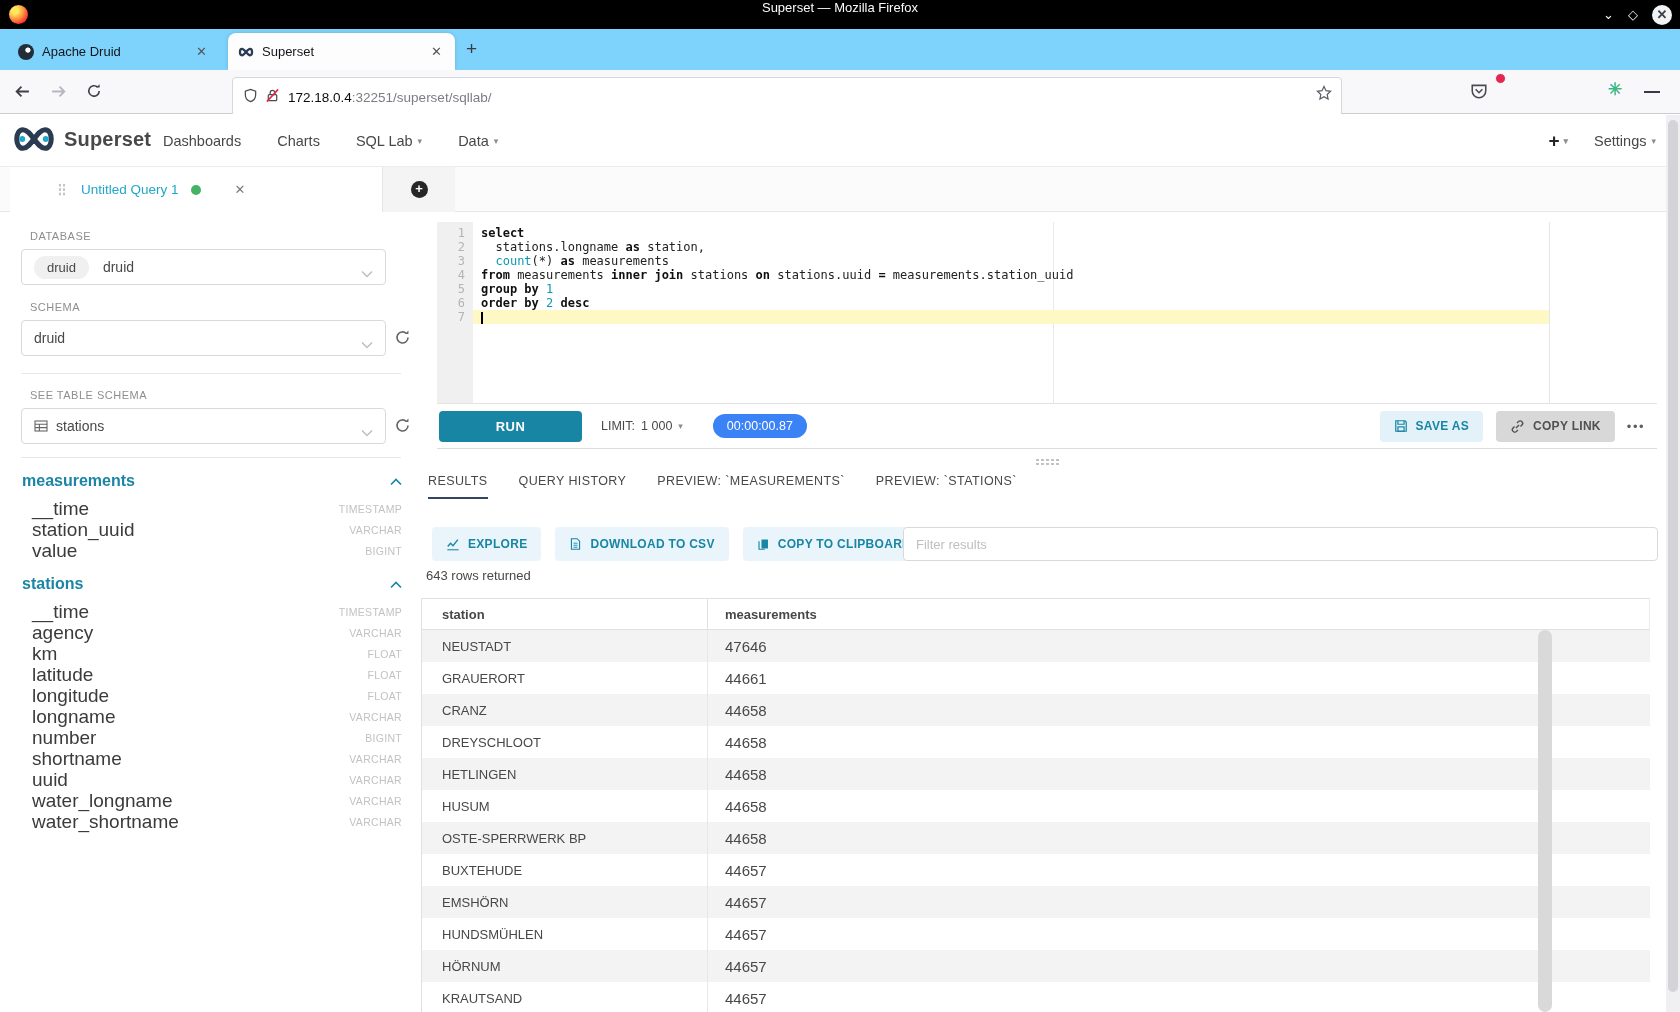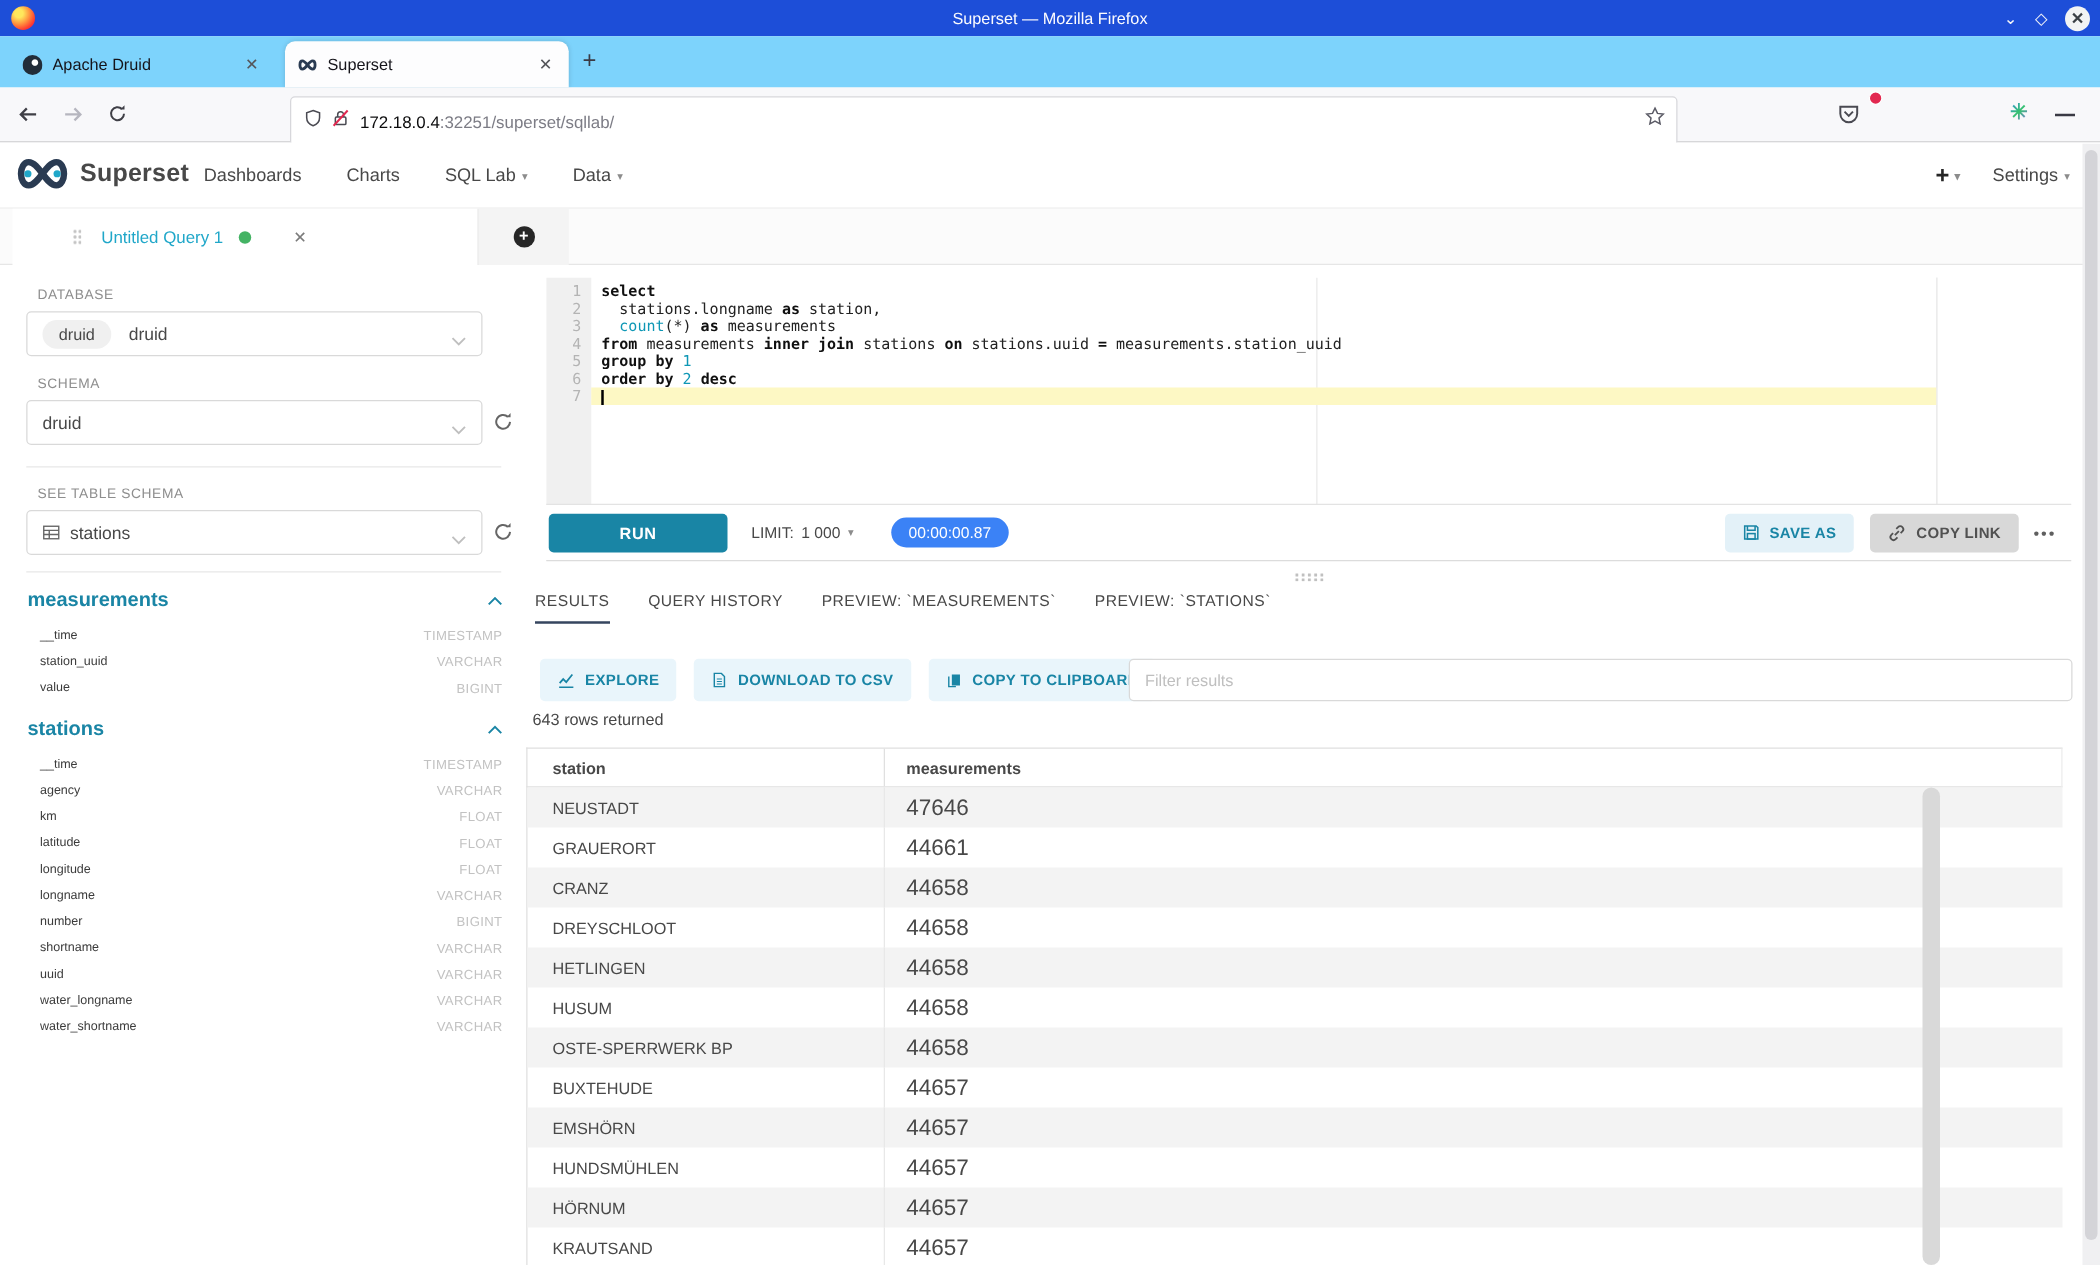--- a/index.html
+++ b/index.html
@@ -1,21 +1,21 @@
 <!DOCTYPE html>
 <html><head>
 <meta charset="utf-8">
 <style>
   * { margin:0; padding:0; box-sizing:border-box; }
   html,body { width:1680px; height:1012px; overflow:hidden; }
   body { font-family:"Liberation Sans", sans-serif; background:#fff; }
   .screen { position:relative; width:1680px; height:1012px; overflow:hidden; background:#fff; }
 
   
-  .titlebar { position:absolute; left:0; top:0; width:1680px; height:29px; background:#1d4ed8; display:flex; align-items:center; }
+  .titlebar { position:absolute; left:0; top:0; width:1680px; height:29px; background:#000000; display:flex; }
   .ff-icon { position:absolute; left:9px; top:5px; width:19px; height:19px; border-radius:50%;
     background: radial-gradient(circle at 32% 30%, #ffe75c 0 18%, #ff9640 45%, #ff3b30 72%, #c1007f 100%); }
   .win-title { width:100%; text-align:center; color:#fbfbfe; font-size:13px; }
   .win-controls { position:absolute; right:8px; top:0; height:29px; display:flex; align-items:center; gap:14px; }
   .wc-min, .wc-max { color:#f7f7f8; font-size:13px; line-height:1; }
   .wc-close { width:20px; height:20px; border-radius:50%; background:#f2f3f4; color:#3a3f45; font-size:13px; line-height:20px; text-align:center; font-weight:bold; }
 
   .tabstrip { position:absolute; left:0; top:29px; width:1680px; height:41px; background:#7dd3fc; }
   .btab { position:absolute; top:4px; height:37px; display:flex; align-items:center; padding:0 10px; font-size:13px; color:#15141a; }
   .btab.inactive { left:8px; width:212px; }
@@ -78,21 +78,21 @@
   .db-pill { background:#f0f0f0; border-radius:16px; padding:4px 13px; font-size:13px; color:#484848; margin-right:14px; }
   .sel-row { position:relative; }
   .refresh-btn { position:absolute; left:384px; top:9px; }
   .divider { margin:17px 0 0 11px; width:380px; border-top:1px solid #e8e8e8; }
   .tbl-ico { margin-right:8px; display:flex; }
 
   .schema-table { width:394px; }
   .schema-head { display:flex; align-items:center; justify-content:space-between; padding:14px 2px 8px 12px; }
   .schema-title { font-size:16px; font-weight:bold; color:#1a85a5; }
   .schema-col { display:flex; align-items:center; justify-content:space-between; padding:4px 2px 4px 22px; height:21px; }
-  .col-name { font-size:10px; color:#3b3b3b; }
+  .col-name { font-size:19px; color:#3b3b3b; }
   .col-type { font-size:10.5px; color:#c2c2c2; letter-spacing:.3px; }
 
   
   .editor-card { position:absolute; left:437px; top:10px; width:1220px; height:227px; border-bottom:1px solid #dcdcdc; }
   .ace { position:absolute; left:0; top:0; width:1113px; height:182px; border-right:1px solid #e6e6e6; overflow:hidden; }
   .gutter { position:absolute; left:0; top:0; width:36px; height:182px; background:#f0f0f0; padding:4px 8px 0 0; text-align:right;
     font-family:"DejaVu Sans Mono", monospace; font-size:12px; line-height:14px; color:#b4b4b4; }
   .codes { position:absolute; left:36px; top:4px; width:1077px; }
   .code-line { height:14px; line-height:14px; font-family:"DejaVu Sans Mono", monospace; font-size:12px; white-space:pre; padding-left:8px; color:#222; }
   .code-line.active { background:#fdf8c4; }
@@ -125,21 +125,21 @@
   .filter-input::placeholder { color:#bfbfbf; }
   .rows-returned { position:absolute; left:426px; top:98px; font-size:13px; color:#484848; }
   .rtable { position:absolute; left:421px; top:128px; width:1229px; }
   .rt-header { display:flex; height:32px; border-top:1px solid #e0e0e0; border-bottom:1px solid #e0e0e0; border-left:1px solid #e0e0e0; border-right:1px solid #ececec; background:#fff; }
   .rt-h1 { width:286px; border-right:1px solid #e0e0e0; display:flex; align-items:center; padding-left:20px; font-size:13px; font-weight:bold; color:#484848; }
   .rt-h2 { flex:1; display:flex; align-items:center; padding-left:17px; font-size:13px; font-weight:bold; color:#484848; }
   .rt-body { border-left:1px solid #e0e0e0; }
   .rrow { display:flex; height:32px; }
   .rrow:nth-child(odd) { background:#f3f3f3; }
   .rc1 { width:286px; border-right:1px solid #e8e8e8; display:flex; align-items:center; padding-left:20px; font-size:13px; color:#484848; }
-  .rc2 { flex:1; display:flex; align-items:center; padding-left:17px; font-size:18px; color:#484848; }
+  .rc2 { flex:1; display:flex; align-items:center; padding-left:17px; font-size:15px; color:#484848; }
   .table-scrollbar { position:absolute; left:1117px; top:32px; width:14px; height:382px; background:#d9d9d9; border-radius:7px; }
 
   .win-scrollbar { position:absolute; right:0; top:115px; width:14px; height:897px; background:#f0f0f2; }
   .win-scrollbar .thumb { position:absolute; left:2px; right:2px; top:5px; height:872px; border-radius:5px; background:#d4d4d8; }
 </style>
 </head>
 <body>
 
 <div class="screen">
 

